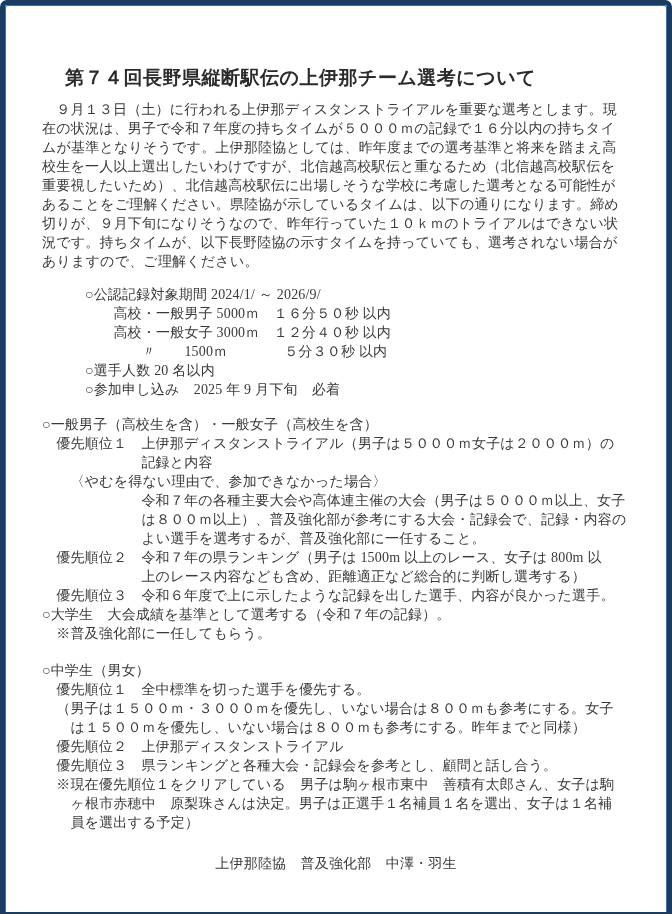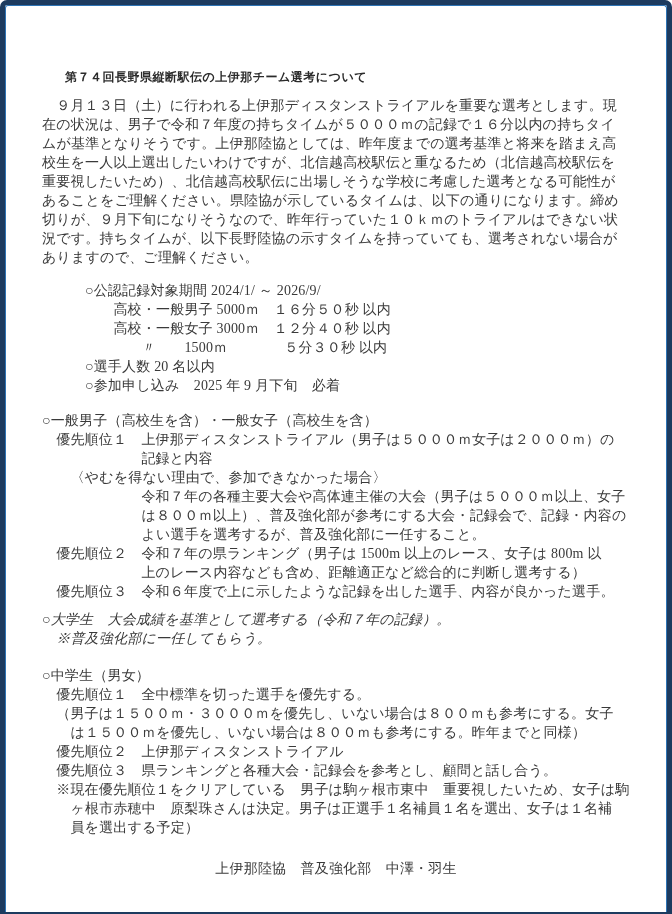--- a/index.html
+++ b/index.html
@@ -33,42 +33,40 @@
   }
   .doc {
     font-family: "Liberation Serif", "DejaVu Serif", serif;
     color: #3a3a3a;
     font-size: 14px;
     line-height: 19px;
   }
   .doc-title {
     margin-top: 62px;
     margin-left: 23px;
-    font-size: 12px;
+    font-size: 19px;
     font-weight: bold;
     color: #2b2b2b;
     letter-spacing: 0.5px;
   }
   .block {
     white-space: pre-line;
     letter-spacing: 0.2px;
   }
   .intro {
     margin-top: 9px;
   }
   .standards {
     margin-top: 14px;
     margin-left: 43px;
   }
   .general {
     margin-top: 16px;
   }
   .university {
-    margin-top: 9px;
-    font-style: italic;
   }
   .junior {
     margin-top: 18px;
   }
   .signature {
     margin-top: 22px;
     text-align: center;
     padding-right: 4px;
   }
 </style>
@@ -111,21 +109,21 @@
 
       <div class="block university">○大学生　大会成績を基準として選考する（令和７年の記録）。
 　※普及強化部に一任してもらう。</div>
 
       <div class="block junior">○中学生（男女）
 　優先順位１　全中標準を切った選手を優先する。
 　（男子は１５００ｍ・３０００ｍを優先し、いない場合は８００ｍも参考にする。女子
 　　は１５００ｍを優先し、いない場合は８００ｍも参考にする。昨年までと同様）
 　優先順位２　上伊那ディスタンストライアル
 　優先順位３　県ランキングと各種大会・記録会を参考とし、顧問と話し合う。
-　※現在優先順位１をクリアしている　男子は駒ヶ根市東中　重要視したいため、女子は駒
+　※現在優先順位１をクリアしている　男子は駒ヶ根市東中　善積有太郎さん、女子は駒
 　　ヶ根市赤穂中　原梨珠さんは決定。男子は正選手１名補員１名を選出、女子は１名補
 　　員を選出する予定）</div>
 
       <div class="block signature">上伊那陸協　普及強化部　中澤・羽生</div>
 
     </div>
   </div>
 </div>
 
 </body></html>

